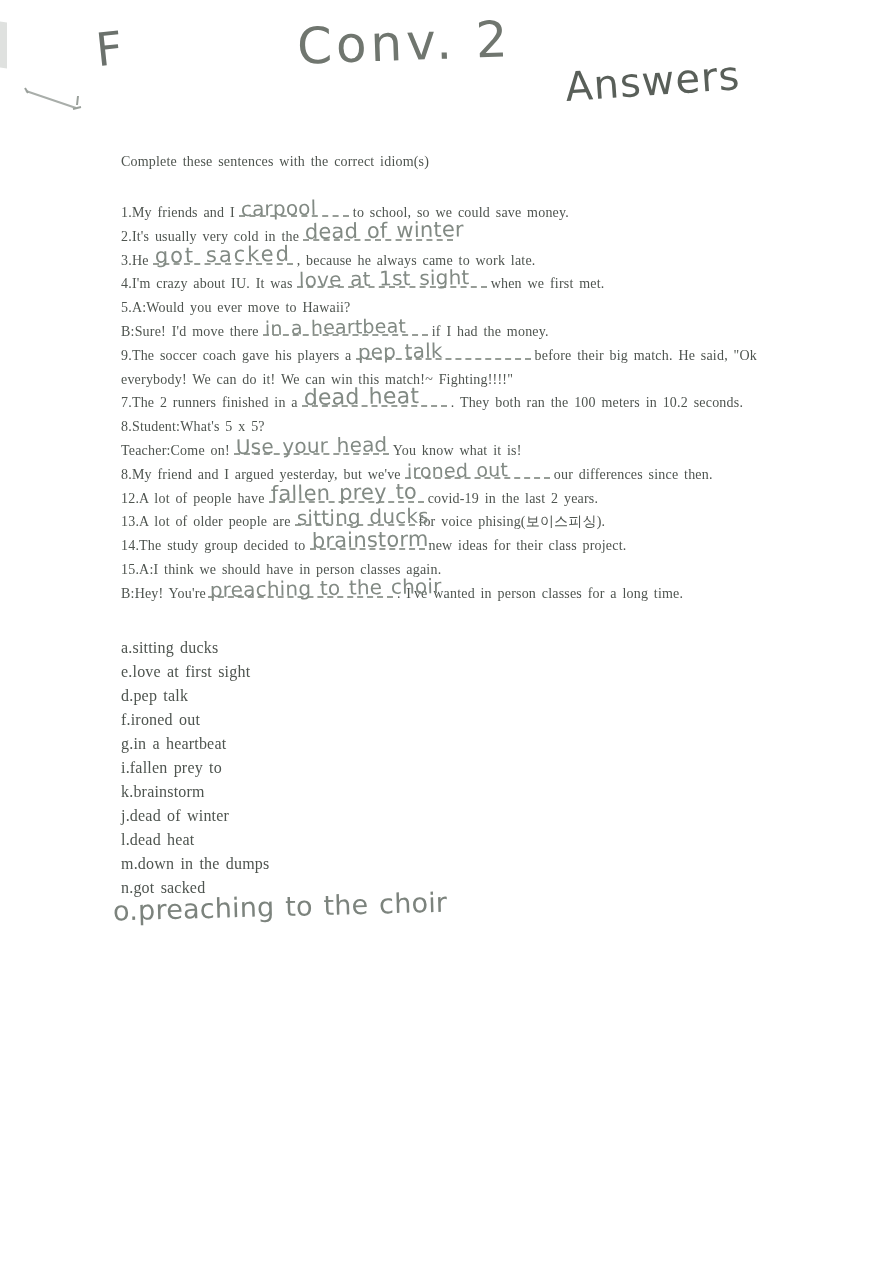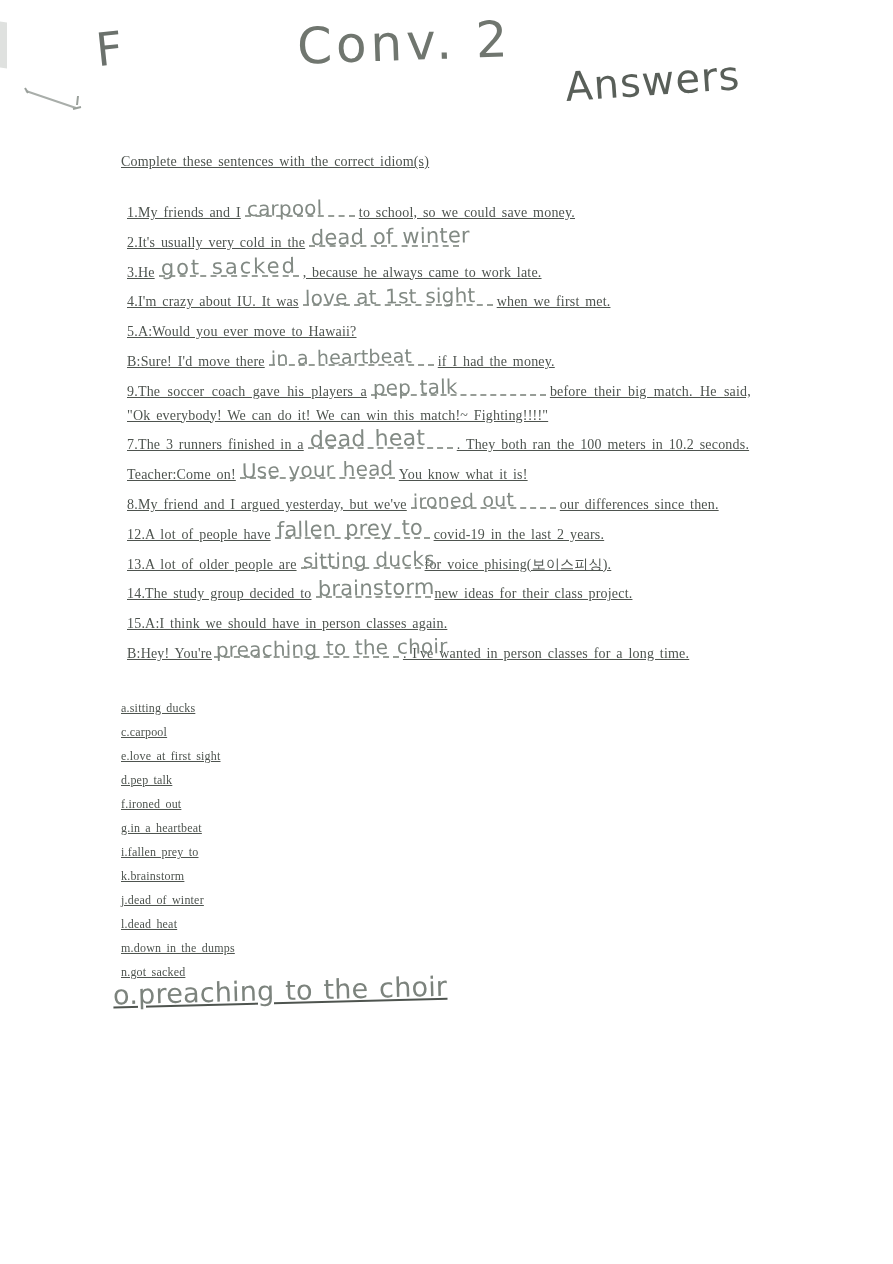--- a/index.html
+++ b/index.html
@@ -24,40 +24,40 @@
     font-family:"DejaVu Sans", sans-serif;
     color:#828a84;
     white-space:nowrap;
   }
 
   .mark-f{position:absolute;left:96px;top:22px;font-size:46px;transform:rotate(-6deg);color:#6b716c;}
   .title-hw{position:absolute;left:297px;top:14px;font-size:50px;transform:rotate(-2deg);color:#70766f;letter-spacing:4px;}
   .answers-hw{position:absolute;left:565px;top:58px;font-size:40px;transform:rotate(-4deg);color:#595f59;letter-spacing:1px;}
   .pencil{position:absolute;left:18px;top:78px;}
 
-  .doc{position:absolute;left:121px;top:150px;width:636px;text-decoration:underline;}
+  .doc{position:absolute;left:121px;top:150px;width:636px;}
   .instr{margin:0 0 27px 0;font-size:14px;line-height:24px;letter-spacing:.2px;word-spacing:2px;}
 
-  .q{margin:6px;font-size:14px;line-height:23.8px;letter-spacing:.2px;word-spacing:2px;}
+  .q{margin:0;font-size:14px;line-height:23.8px;letter-spacing:.2px;word-spacing:2px;}
   .q.just{text-align:justify;}
 
   .blank{
     display:inline-block;position:relative;
     height:13px;vertical-align:baseline;
     border-bottom:2px dashed #979d97;
     margin:0 4px;
   }
   .blank .hw{
     position:absolute;left:2px;bottom:-4px;
     font-size:19px;line-height:1;
     transform:rotate(-1deg);transform-origin:left bottom;
   }
 
   .opts{margin-top:30px;}
-  .opts p{margin:0;font-size:12px;line-height:24px;letter-spacing:.2px;word-spacing:2px;}
+  .opts p{margin:0;font-size:16px;line-height:24px;letter-spacing:.2px;word-spacing:2px;}
   .opt-o{
     margin-top:-20px !important;margin-left:-8px !important;
     font-size:27px !important;line-height:46px !important;
     transform:rotate(-1.5deg);color:#7c837d;word-spacing:7px;
   }
 </style>
 </head>
 <body>
 
 <div class="page">
@@ -92,22 +92,23 @@
         <span>4.I'm crazy about IU. It was</span><span class="blank" style="width:190px"><span class="hw" style="font-size:20px">love at 1st sight</span></span><span>when we first met.</span>
       </p>
       <p class="q">5.A:Would you ever move to Hawaii?</p>
       <p class="q">
         <span>B:Sure! I'd move there</span><span class="blank" style="width:165px"><span class="hw" style="font-size:19px">in a heartbeat</span></span><span>if I had the money.</span>
       </p>
       <p class="q just">
         <span>9.The soccer coach gave his players a</span><span class="blank" style="width:175px"><span class="hw" style="font-size:20px">pep talk</span></span><span>before their big match. He said, "Ok everybody! We can do it! We can win this match!~ Fighting!!!!"</span>
       </p>
       <p class="q just">
-        <span>7.The 3 runners finished in a</span><span class="blank" style="width:145px"><span class="hw" style="font-size:22px">dead heat</span></span><span>. They both ran the 100 meters in 10.2 seconds.</span>
+        <span>7.The 2 runners finished in a</span><span class="blank" style="width:145px"><span class="hw" style="font-size:22px">dead heat</span></span><span>. They both ran the 100 meters in 10.2 seconds.</span>
       </p>
+      <p class="q">8.Student:What's 5 x 5?</p>
       <p class="q">
         <span>Teacher:Come on!</span><span class="blank" style="width:155px"><span class="hw" style="font-size:20px">Use your head</span></span><span>You know what it is!</span>
       </p>
       <p class="q just">
         <span>8.My friend and I argued yesterday, but we've</span><span class="blank" style="width:145px"><span class="hw" style="font-size:19px">ironed out</span></span><span>our differences since then.</span>
       </p>
       <p class="q">
         <span>12.A lot of people have</span><span class="blank" style="width:155px"><span class="hw" style="font-size:21px">fallen prey to</span></span><span>covid-19 in the last 2 years.</span>
       </p>
       <p class="q">
@@ -117,21 +118,20 @@
         <span>14.The study group decided to</span><span class="blank" style="width:115px"><span class="hw" style="font-size:21px">brainstorm</span></span><span>new ideas for their class project.</span>
       </p>
       <p class="q">15.A:I think we should have in person classes again.</p>
       <p class="q just">
         <span>B:Hey! You're</span><span class="blank" style="width:185px;margin-left:2px"><span class="hw" style="font-size:20px">preaching to the choir</span></span><span>. I've wanted in person classes for a long time.</span>
       </p>
     </div>
 
     <div class="opts">
       <p>a.sitting ducks</p>
-      <p>c.carpool</p>
       <p>e.love at first sight</p>
       <p>d.pep talk</p>
       <p>f.ironed out</p>
       <p>g.in a heartbeat</p>
       <p>i.fallen prey to</p>
       <p>k.brainstorm</p>
       <p>j.dead of winter</p>
       <p>l.dead heat</p>
       <p>m.down in the dumps</p>
       <p>n.got sacked</p>

